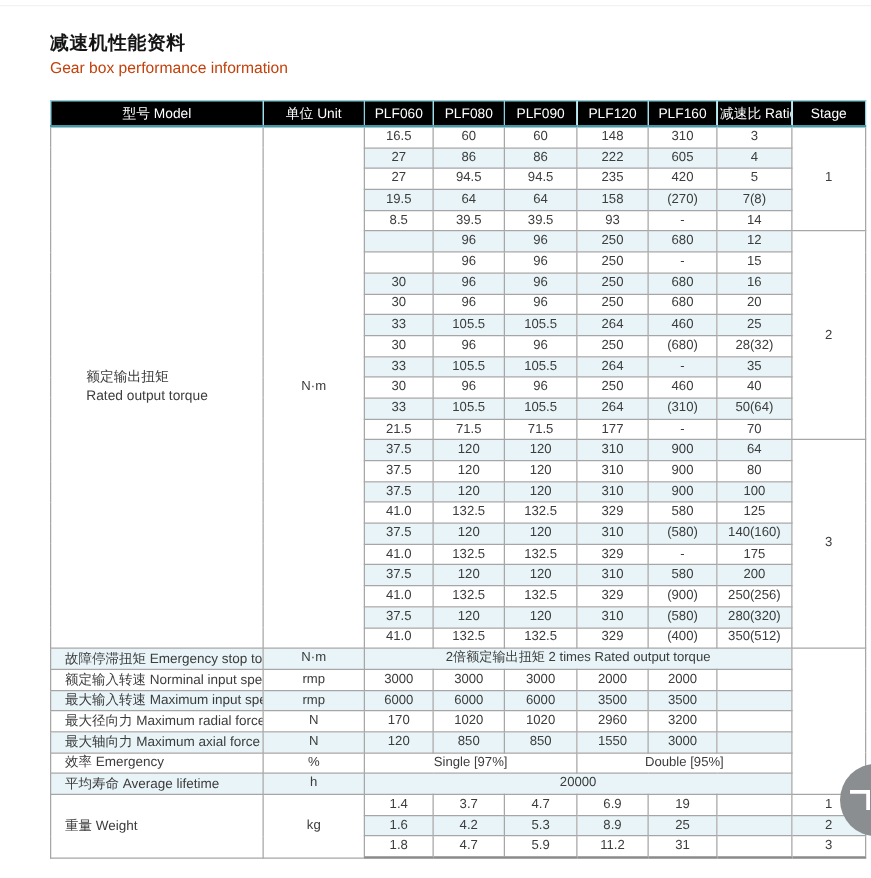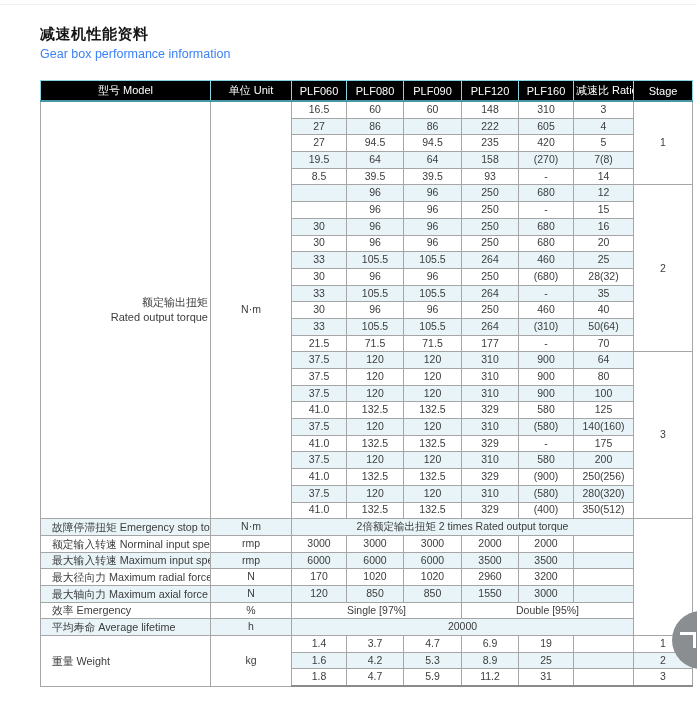--- a/index.html
+++ b/index.html
@@ -2,39 +2,39 @@
 <html><head>
 <meta charset="utf-8">
 <style>
   html,body{margin:0;padding:0;}
   body{
     width:697px;height:702px;position:relative;overflow:hidden;
     background:#ffffff;font-family:"Liberation Sans",sans-serif;
   }
   .top-line{position:absolute;top:4px;left:0;width:697px;height:1px;background:#f1f1f1;}
   .title{position:absolute;left:40px;top:25px;font-size:15px;font-weight:bold;color:#151515;letter-spacing:.5px;}
-  .subtitle{position:absolute;left:40px;top:47px;font-size:12.5px;color:#3b82f6;}
+  .subtitle{position:absolute;left:40px;top:47px;font-size:12.5px;color:#c2410c;}
 
   table.spec{
     position:absolute;left:40px;top:80px;width:652px;
     border-collapse:collapse;table-layout:fixed;
   }
   th{
     background:#000000;color:#ffffff;font-weight:normal;font-size:11px;
     height:19px;border:1px solid #86d4e1;border-bottom:2px solid #4796a4;
     padding:0 2px;overflow:hidden;white-space:nowrap;
   }
   td{
     border:1px solid #a6a6a6;font-size:10.5px;color:#3c3c3c;text-align:center;
     height:15.7px;line-height:1.12;padding:0 2px;overflow:hidden;white-space:nowrap;
     background:#ffffff;
   }
   tr.alt td{background:#e8f4f8;}
   td.white{background:#ffffff !important;}
-  td.model-cell{text-align:right;padding-left:16px;font-size:11px;white-space:normal;line-height:1.4;}
+  td.model-cell{text-align:left;padding-left:28px;font-size:11px;white-space:normal;line-height:1.4;}
   td.label-cell{text-align:left;padding-left:11px;font-size:10.8px;}
   tbody tr:last-child td{border-bottom:2px solid #8a8a8a;}
 
   .fab{
     position:absolute;left:672px;top:611px;width:58px;height:58px;border-radius:50%;
     background:#8a8e91;border:none;cursor:pointer;
   }
   .fab .chev{
     position:absolute;left:8px;top:21px;width:13px;height:13px;
     border-top:3px solid #ffffff;border-right:3px solid #ffffff;

